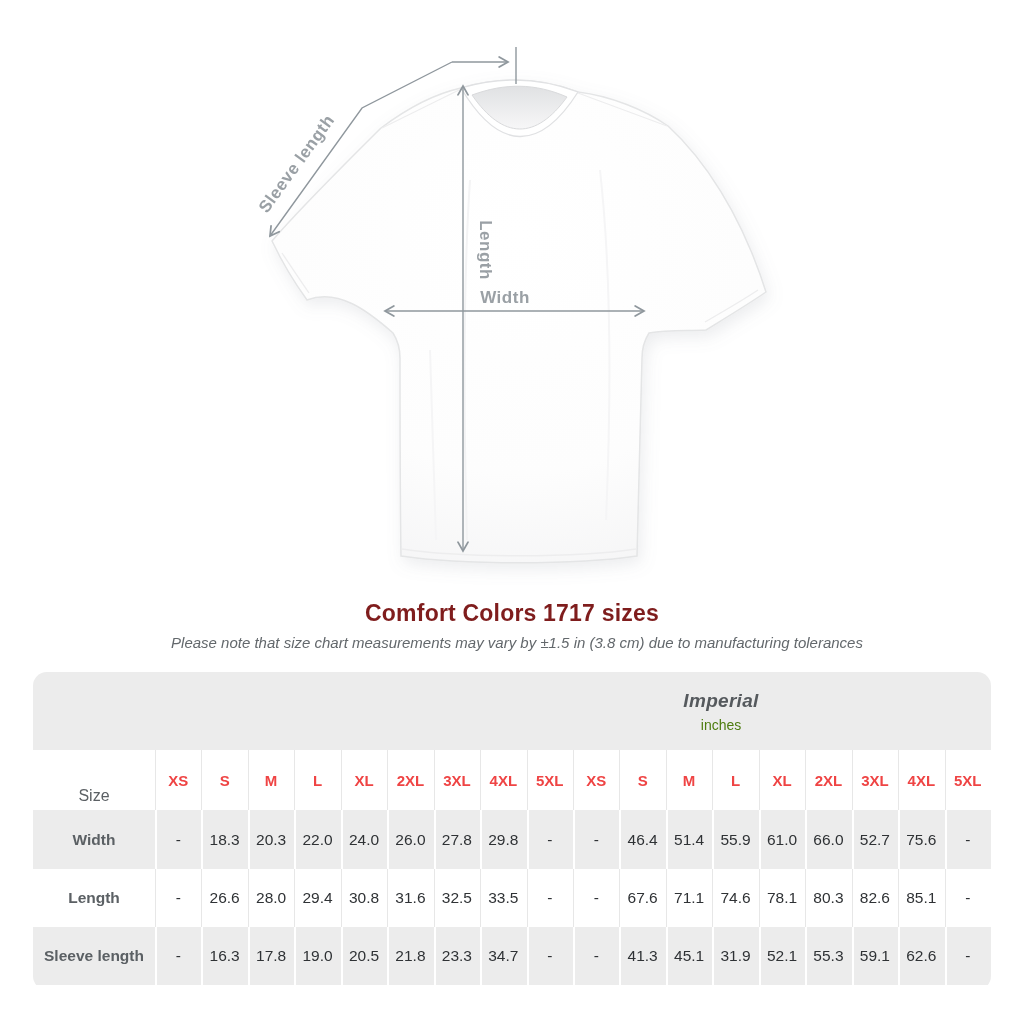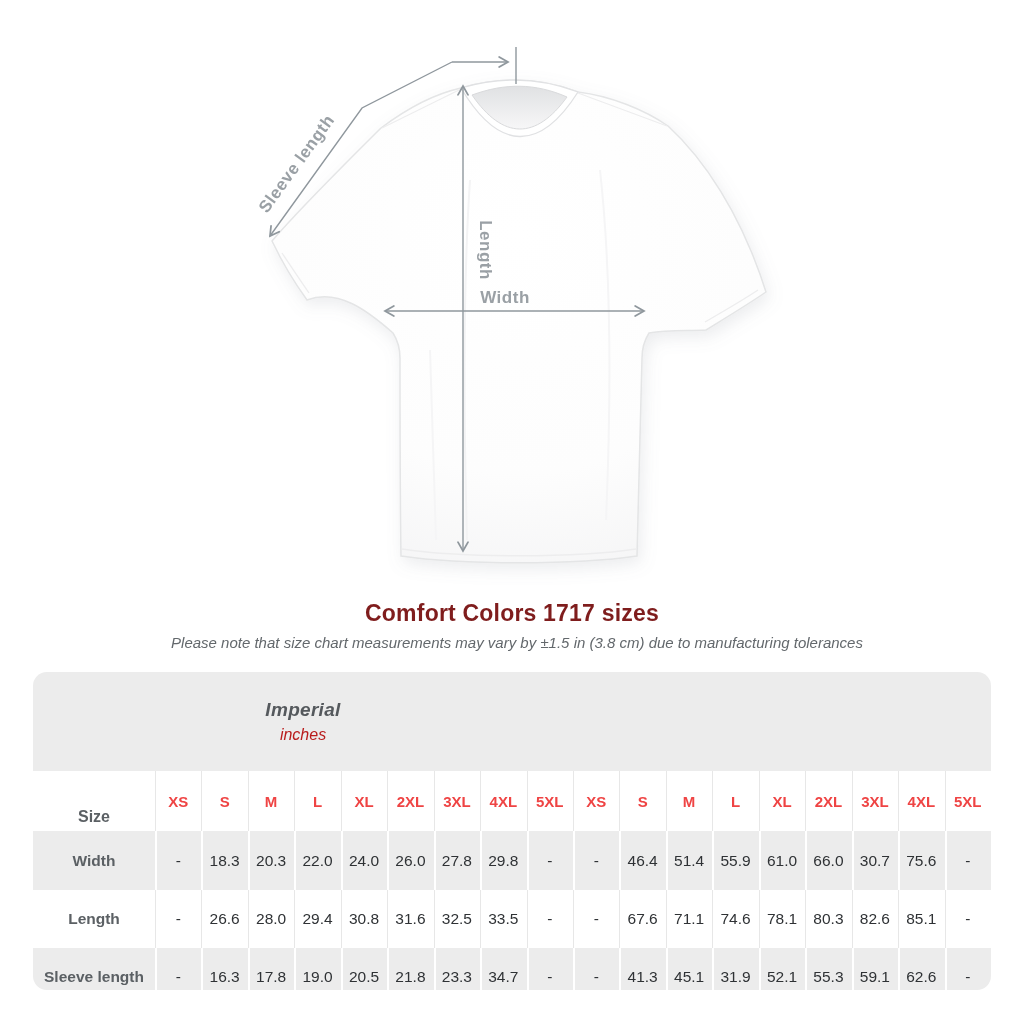--- a/index.html
+++ b/index.html
@@ -18,37 +18,37 @@
     text-align: center; font-size: 15px; font-style: italic; color: #63686c;
   }
 
   .ann-label { font-family: "Liberation Sans", sans-serif; font-size: 17px; font-weight: 700; fill: #9aa0a5; letter-spacing: 0.5px; }
 
   
   .tbl {
     position: absolute; left: 33px; top: 672px; width: 958px; height: 318px;
     border-radius: 14px; overflow: hidden; background: #ffffff;
   }
-  .u-row { display: flex; height: 99px; background: #ececec; }
+  .u-row { display: flex; height: 78px; background: #ececec; justify-content: flex-end; }
   .u-group { display: flex; flex-direction: column; align-items: center; justify-content: center; gap: 5px; }
   .u-group.g-imperial { width: 540px; }
   .u-group.g-metric  { width: 418px; }
   .u-label { font-size: 19px; font-weight: 700; font-style: italic; color: #55595d; letter-spacing: 0.3px; }
-  .u-sub   { font-size: 16px; font-style: italic; color: #b91c1c; }
+  .u-sub   { font-size: 14px; color: #4d7c0f; }
 
   .grid-row { display: grid; grid-template-columns: 122px repeat(18, 1fr); }
   .s-row { height: 60px; background: #ffffff; }
   .m-row { background: #ffffff; }
   .m-row.gray { background: #ececec; }
 
   .cell { display: flex; align-items: center; justify-content: center; font-size: 15px; color: #2f3235; }
   .grid-row .cell + .cell { box-shadow: inset 1px 0 0 #e7e7e7; }
   .grid-row.gray .cell + .cell { box-shadow: inset 2px 0 0 #ffffff; }
 
-  .corner-cell   { font-weight: 700; font-size: 16px; color: #5b6064; margin-top: 32px; }
+  .corner-cell   { font-weight: 400; font-size: 16px; color: #5b6064; margin-top: 32px; }
   .size-cell     { font-weight: 700; color: #ef4444; }
   .row-label-cell{ font-weight: 700; font-size: 15.5px; color: #5b6064; }
   .value-cell    { font-size: 15.5px; }
 </style>
 </head>
 <body>
 
 <div class="figure-wrap">
   <svg width="1024" height="600" viewBox="0 0 1024 600">
     <defs>
@@ -162,21 +162,21 @@
         <div class="cell value-cell">26.0</div>
         <div class="cell value-cell">27.8</div>
         <div class="cell value-cell">29.8</div>
         <div class="cell value-cell">-</div>
         <div class="cell value-cell">-</div>
         <div class="cell value-cell">46.4</div>
         <div class="cell value-cell">51.4</div>
         <div class="cell value-cell">55.9</div>
         <div class="cell value-cell">61.0</div>
         <div class="cell value-cell">66.0</div>
-        <div class="cell value-cell">30.7</div>
+        <div class="cell value-cell">52.7</div>
         <div class="cell value-cell">75.6</div>
         <div class="cell value-cell">-</div>
       </div>
       <div class="grid-row m-row" style="height: 58px;">
         <div class="cell row-label-cell">Length</div>
         <div class="cell value-cell">-</div>
         <div class="cell value-cell">26.6</div>
         <div class="cell value-cell">28.0</div>
         <div class="cell value-cell">29.4</div>
         <div class="cell value-cell">30.8</div>

